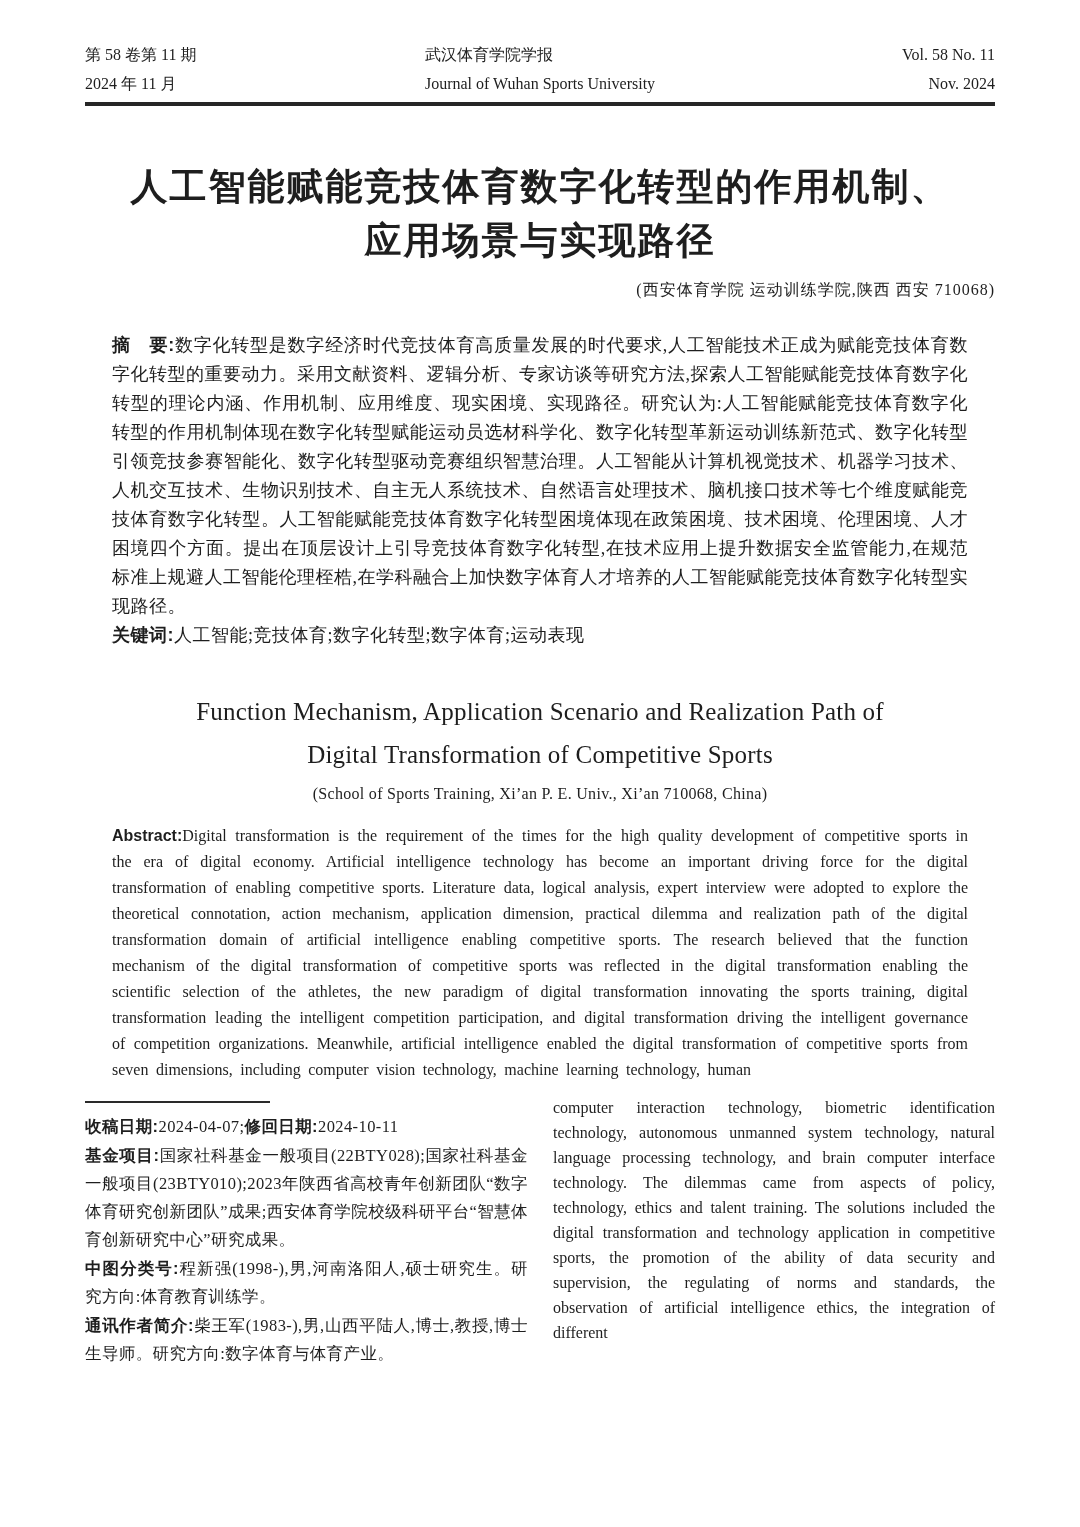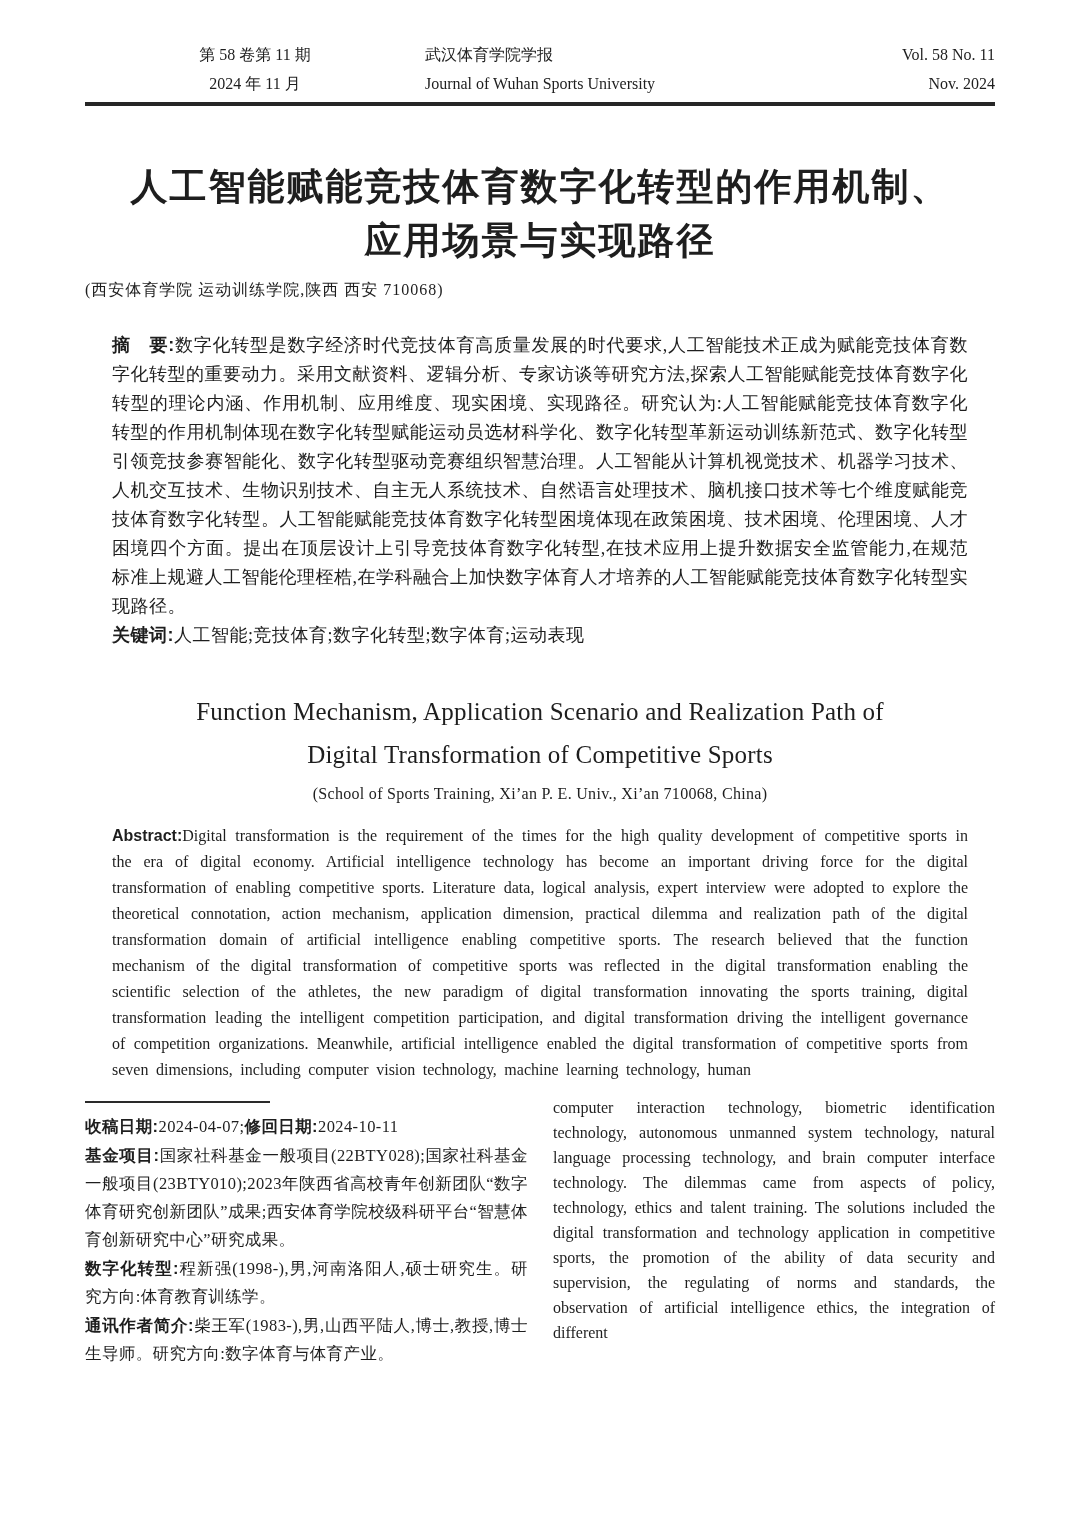--- a/index.html
+++ b/index.html
@@ -17,21 +17,21 @@
   }
 
   
   .jheader {
     display: grid;
     grid-template-columns: 1fr auto 1fr;
     align-items: start;
     font-size: 16px;
     line-height: 29px;
   }
-  .jheader .left   { text-align: center; }
+  .jheader .left   { text-align: left; }
   .jheader .center { text-align: left; }
   .jheader .right  { text-align: right; }
   .double-rule {
     margin-top: 4px;
     height: 3px;
     border-top: 2px solid #262626;
     border-bottom: 2px solid #262626;
   }
 
   
@@ -44,21 +44,21 @@
     letter-spacing: 2px;
   }
   .authors-cn {
     margin-top: 34px;
     text-align: center;
     font-size: 21px;
     letter-spacing: 6px;
   }
   .affil-cn {
     margin-top: 12px;
-    text-align: left;
+    text-align: right;
     font-size: 16px;
     letter-spacing: 1px;
   }
 
   
   .abs-cn {
     margin: 30px 27px 0 27px;
     font-size: 18px;
     line-height: 29px;
     text-align: justify;
@@ -159,21 +159,21 @@
 
   <div class="abs-en">
     <p><span class="lbl">Abstract:</span><span>Digital transformation is the requirement of the times for the high quality development of competitive sports in the era of digital economy. Artificial intelligence technology has become an important driving force for the digital transformation of enabling competitive sports. Literature data, logical analysis, expert interview were adopted to explore the theoretical connotation, action mechanism, application dimension, practical dilemma and realization path of the digital transformation domain of artificial intelligence enabling competitive sports. The research believed that the function mechanism of the digital transformation of competitive sports was reflected in the digital transformation enabling the scientific selection of the athletes, the new paradigm of digital transformation innovating the sports training, digital transformation leading the intelligent competition participation, and digital transformation driving the intelligent governance of competition organizations. Meanwhile, artificial intelligence enabled the digital transformation of competitive sports from seven dimensions, including computer vision technology, machine learning technology, human</span></p>
   </div>
 
   <div class="bottom-cols">
     <div class="fn-col">
       <div class="fn-rule"></div>
       <p><span class="lbl">收稿日期:</span><span>2024-04-07;</span><span class="lbl">修回日期:</span><span>2024-10-11</span></p>
       <p><span class="lbl">基金项目:</span><span>国家社科基金一般项目(22BTY028);国家社科基金一般项目(23BTY010);2023年陕西省高校青年创新团队“数字体育研究创新团队”成果;西安体育学院校级科研平台“智慧体育创新研究中心”研究成果。</span></p>
-      <p><span class="lbl">数字化转型:</span><span>程新强(1998-),男,河南洛阳人,硕士研究生。研究方向:体育教育训练学。</span></p>
+      <p><span class="lbl">中图分类号:</span><span>程新强(1998-),男,河南洛阳人,硕士研究生。研究方向:体育教育训练学。</span></p>
       <p><span class="lbl">通讯作者简介:</span><span>柴王军(1983-),男,山西平陆人,博士,教授,博士生导师。研究方向:数字体育与体育产业。</span></p>
     </div>
     <div class="en-col">
       <p>computer interaction technology, biometric identification technology, autonomous unmanned system technology, natural language processing technology, and brain computer interface technology. The dilemmas came from aspects of policy, technology, ethics and talent training. The solutions included the digital transformation and technology application in competitive sports, the promotion of the ability of data security and supervision, the regulating of norms and standards, the observation of artificial intelligence ethics, the integration of different</p>
     </div>
   </div>
 
 </div>
 
 </body></html>

